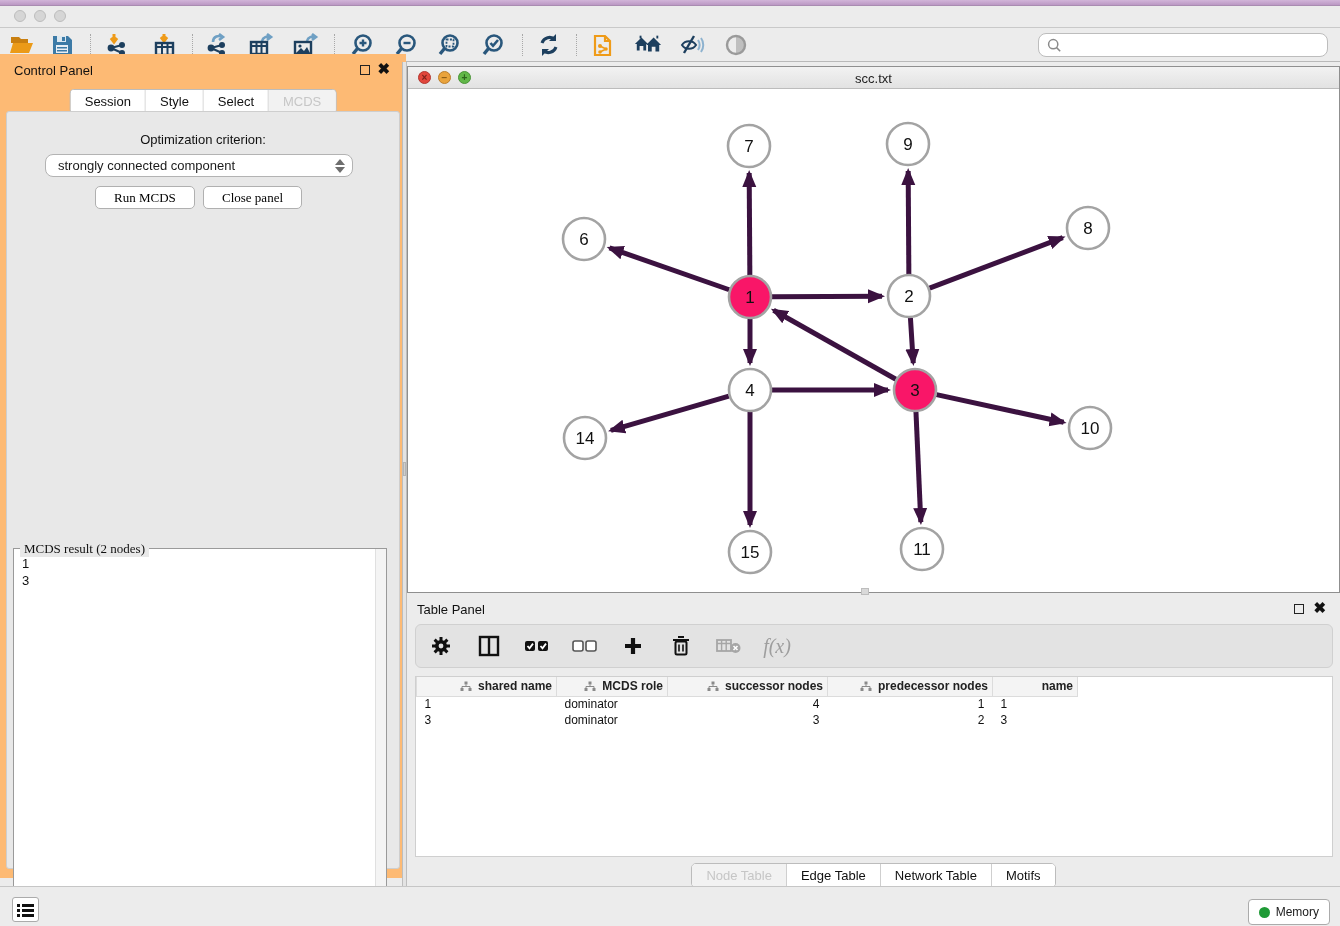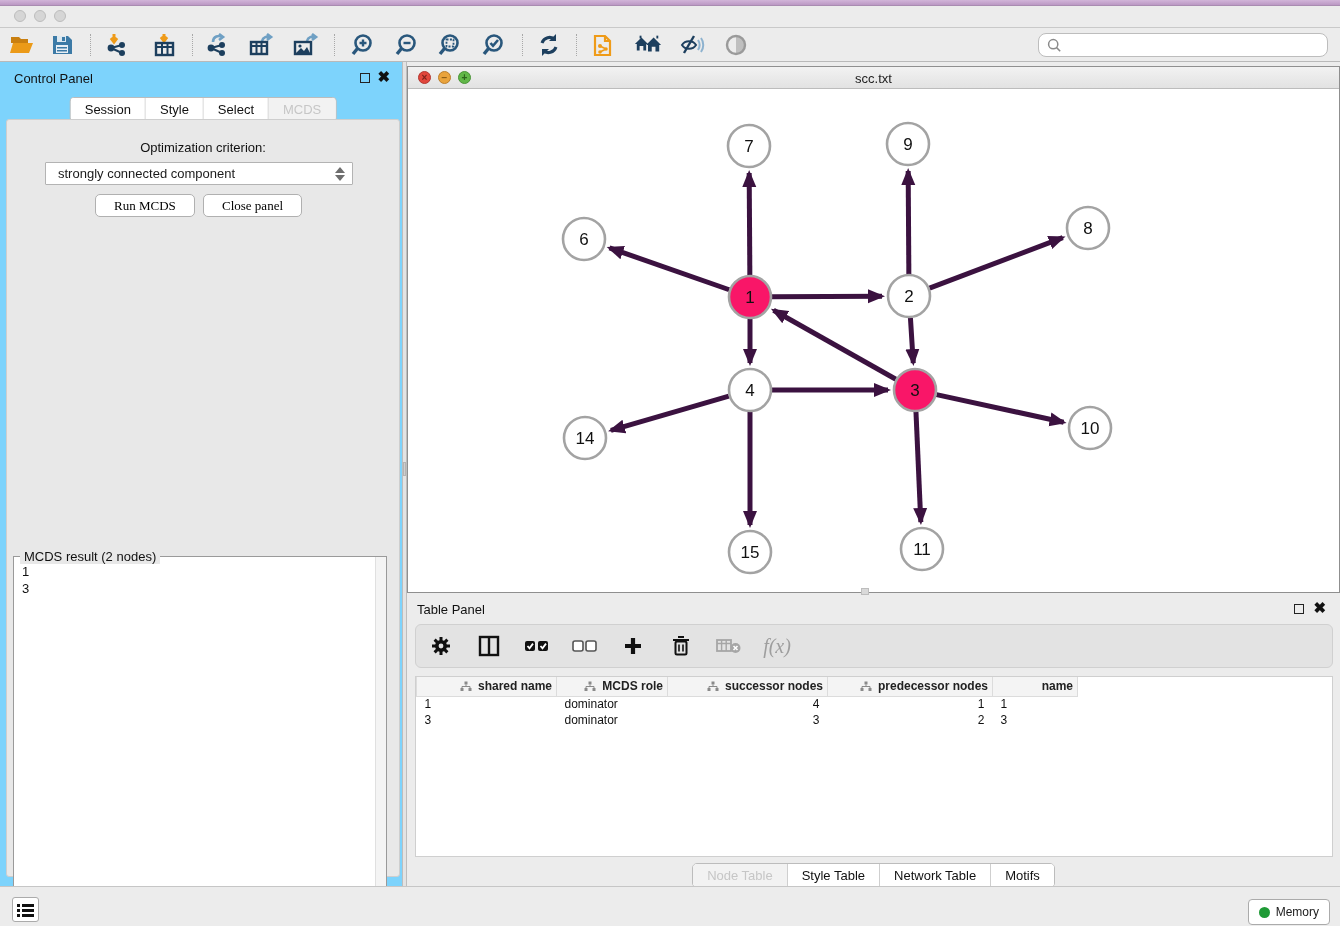--- a/index.html
+++ b/index.html
@@ -25,52 +25,52 @@
   .tb-icon { position:absolute; top:4px; width:28px; height:26px; display:flex;
     align-items:center; justify-content:center; cursor:default; }
   .tb-sep { position:absolute; top:6px; height:22px; width:0;
     border-left:1px dotted #a8a8a8; }
   .searchbox { position:absolute; right:12px; top:5px; width:290px; height:24px;
     background:#fff; border:1px solid #bdbdbd; border-radius:8px;
     display:flex; align-items:center; padding:0 8px; }
   .searchbox input { border:none; outline:none; flex:1; font-size:13px;
     font-family:"Liberation Sans",sans-serif; background:transparent; margin-left:6px;}
   
-  .control-panel { position:absolute; left:0; top:62px; width:406px; height:824px;
-    background:#7dd3fc; }
+  .control-panel { position:absolute; left:0; top:54px; width:406px; height:824px;
+    background:#fdba74; }
   .panel-head { position:absolute; left:0; top:0; width:100%; height:30px; }
   .panel-title { position:absolute; left:14px; top:9px; font-size:13px; color:#111; }
   .float-ico { position:absolute; width:10px; height:10px; border:1.5px solid #222; top:11px; }
   .close-ico { position:absolute; top:6px; font-size:15px; font-weight:bold; color:#111; }
   .cp-tabs { position:absolute; top:35px; left:50%; transform:translateX(-50%);
     display:flex; border:1px solid #bcbcbc; border-radius:4px; overflow:hidden; background:#fff;}
   .seg-tab { padding:4px 14px; font-size:13px; background:#fff; border-right:1px solid #cfcfcf;
     color:#111; white-space:nowrap; cursor:default; }
   .seg-tab:last-child { border-right:none; }
   .seg-tab.selected { color:#c6c6c6; background:#f2f2f2; }
   .cp-body { position:absolute; left:6px; top:57px; width:394px; height:758px;
     background:#e8e8e8; border:1px solid #cecece; border-radius:3px; }
   .opt-label { position:absolute; top:20px; width:100%; text-align:center; color:#111; }
   .dropdown { position:absolute; left:38px; top:42px; width:308px; height:23px;
-    background:#fff; border:1px solid #b3b3b3; border-radius:1px;
+    background:#fff; border:1px solid #b3b3b3; border-radius:8px;
     display:flex; align-items:center; padding-left:12px; font-size:13px; }
   .dd-stepper { position:absolute; right:6px; top:3px; width:12px; height:16px; }
   .dd-stepper .up { position:absolute; top:1px; left:1px; width:0; height:0;
     border-left:5px solid transparent; border-right:5px solid transparent;
     border-bottom:6px solid #6e6e6e; }
   .dd-stepper .down { position:absolute; bottom:1px; left:1px; width:0; height:0;
     border-left:5px solid transparent; border-right:5px solid transparent;
     border-top:6px solid #6e6e6e; }
   .cp-btn { position:absolute; top:74px; height:23px; background:#fff;
     border:1px solid #b0b0b0; border-radius:5px; font-size:13px;
     font-family:Liberation Serif, serif; padding:0 18px; cursor:default; }
   .result-box { position:absolute; left:6px; top:436px; width:374px; height:372px;
     border:1px solid #9a9a9a; background:#fff; }
   .result-legend { position:absolute; top:-8px; left:6px; background:#e8e8e8;
-    padding:0 4px; font-size:13px; color:#111; }
+    padding:0 4px; font-size:13px; color:#111;font-family:Liberation Serif, serif; }
   .result-text { position:absolute; left:2px; top:6px; right:12px; bottom:2px;
     font-size:13px; color:#111; white-space:pre; padding-left:6px; line-height:17px; }
   .result-scroll { position:absolute; right:0; top:0; width:11px; height:100%;
     background:#f4f4f4; border-left:1px solid #e0e0e0; }
   
   .vsplit { position:absolute; left:402px; top:62px; width:5px; height:824px; background:#e3e3e3;
     border-left:1px solid #bdbdbd; border-right:1px solid #bdbdbd; }
   .vsplit .grip { position:absolute; top:400px; left:0; width:3px; height:14px; background:#cfcfcf; border:1px solid #b5b5b5;}
   
   .net-window { position:absolute; left:407px; top:66px; width:933px; height:527px;
@@ -532,21 +532,21 @@
             <td>3</td>
             <td></td>
           </tr>
         </tbody>
       </table>
   </div>
 
   <div class="tp-tabs">
     <div class="group" id="tp-tabs-group">
         <div class="seg-tab selected">Node Table</div>
-        <div class="seg-tab">Style Table</div>
+        <div class="seg-tab">Edge Table</div>
         <div class="seg-tab">Network Table</div>
         <div class="seg-tab">Motifs</div>
       </div>
   </div>
 </div>
 
 <div class="statusbar">
   <div class="list-btn">
     <svg width="17" height="14" viewBox="0 0 17 14">
         <g fill="#111">

